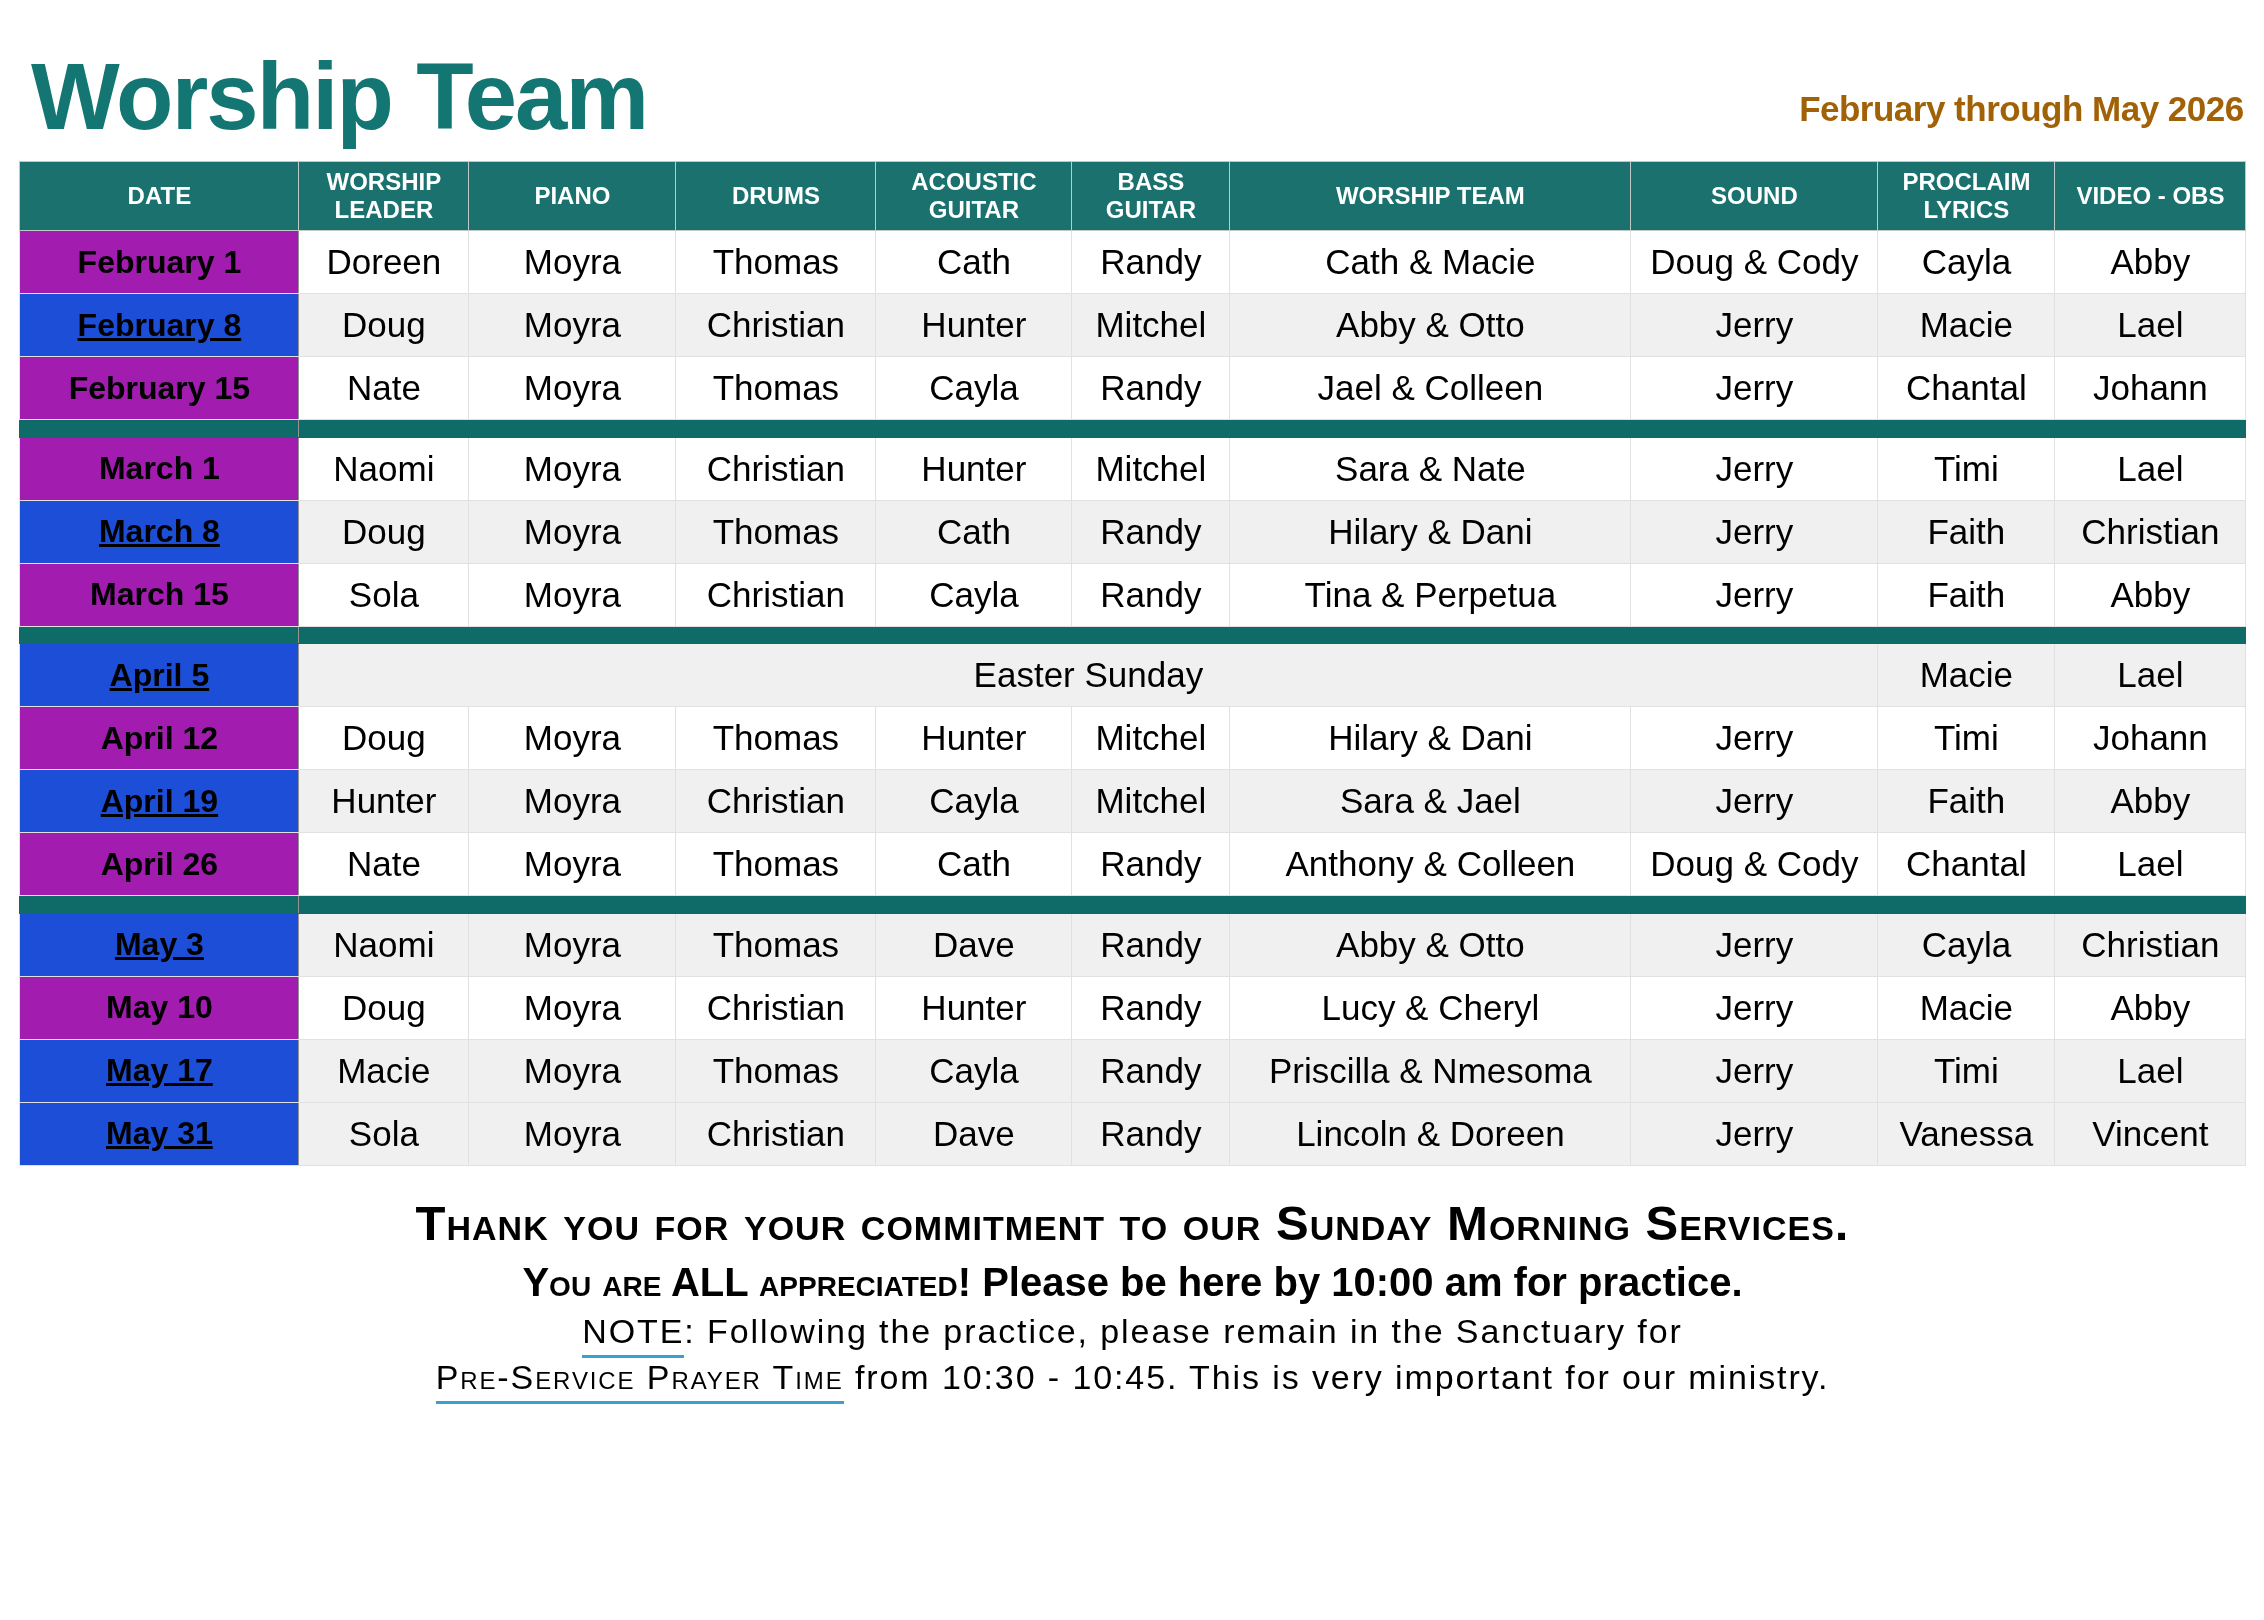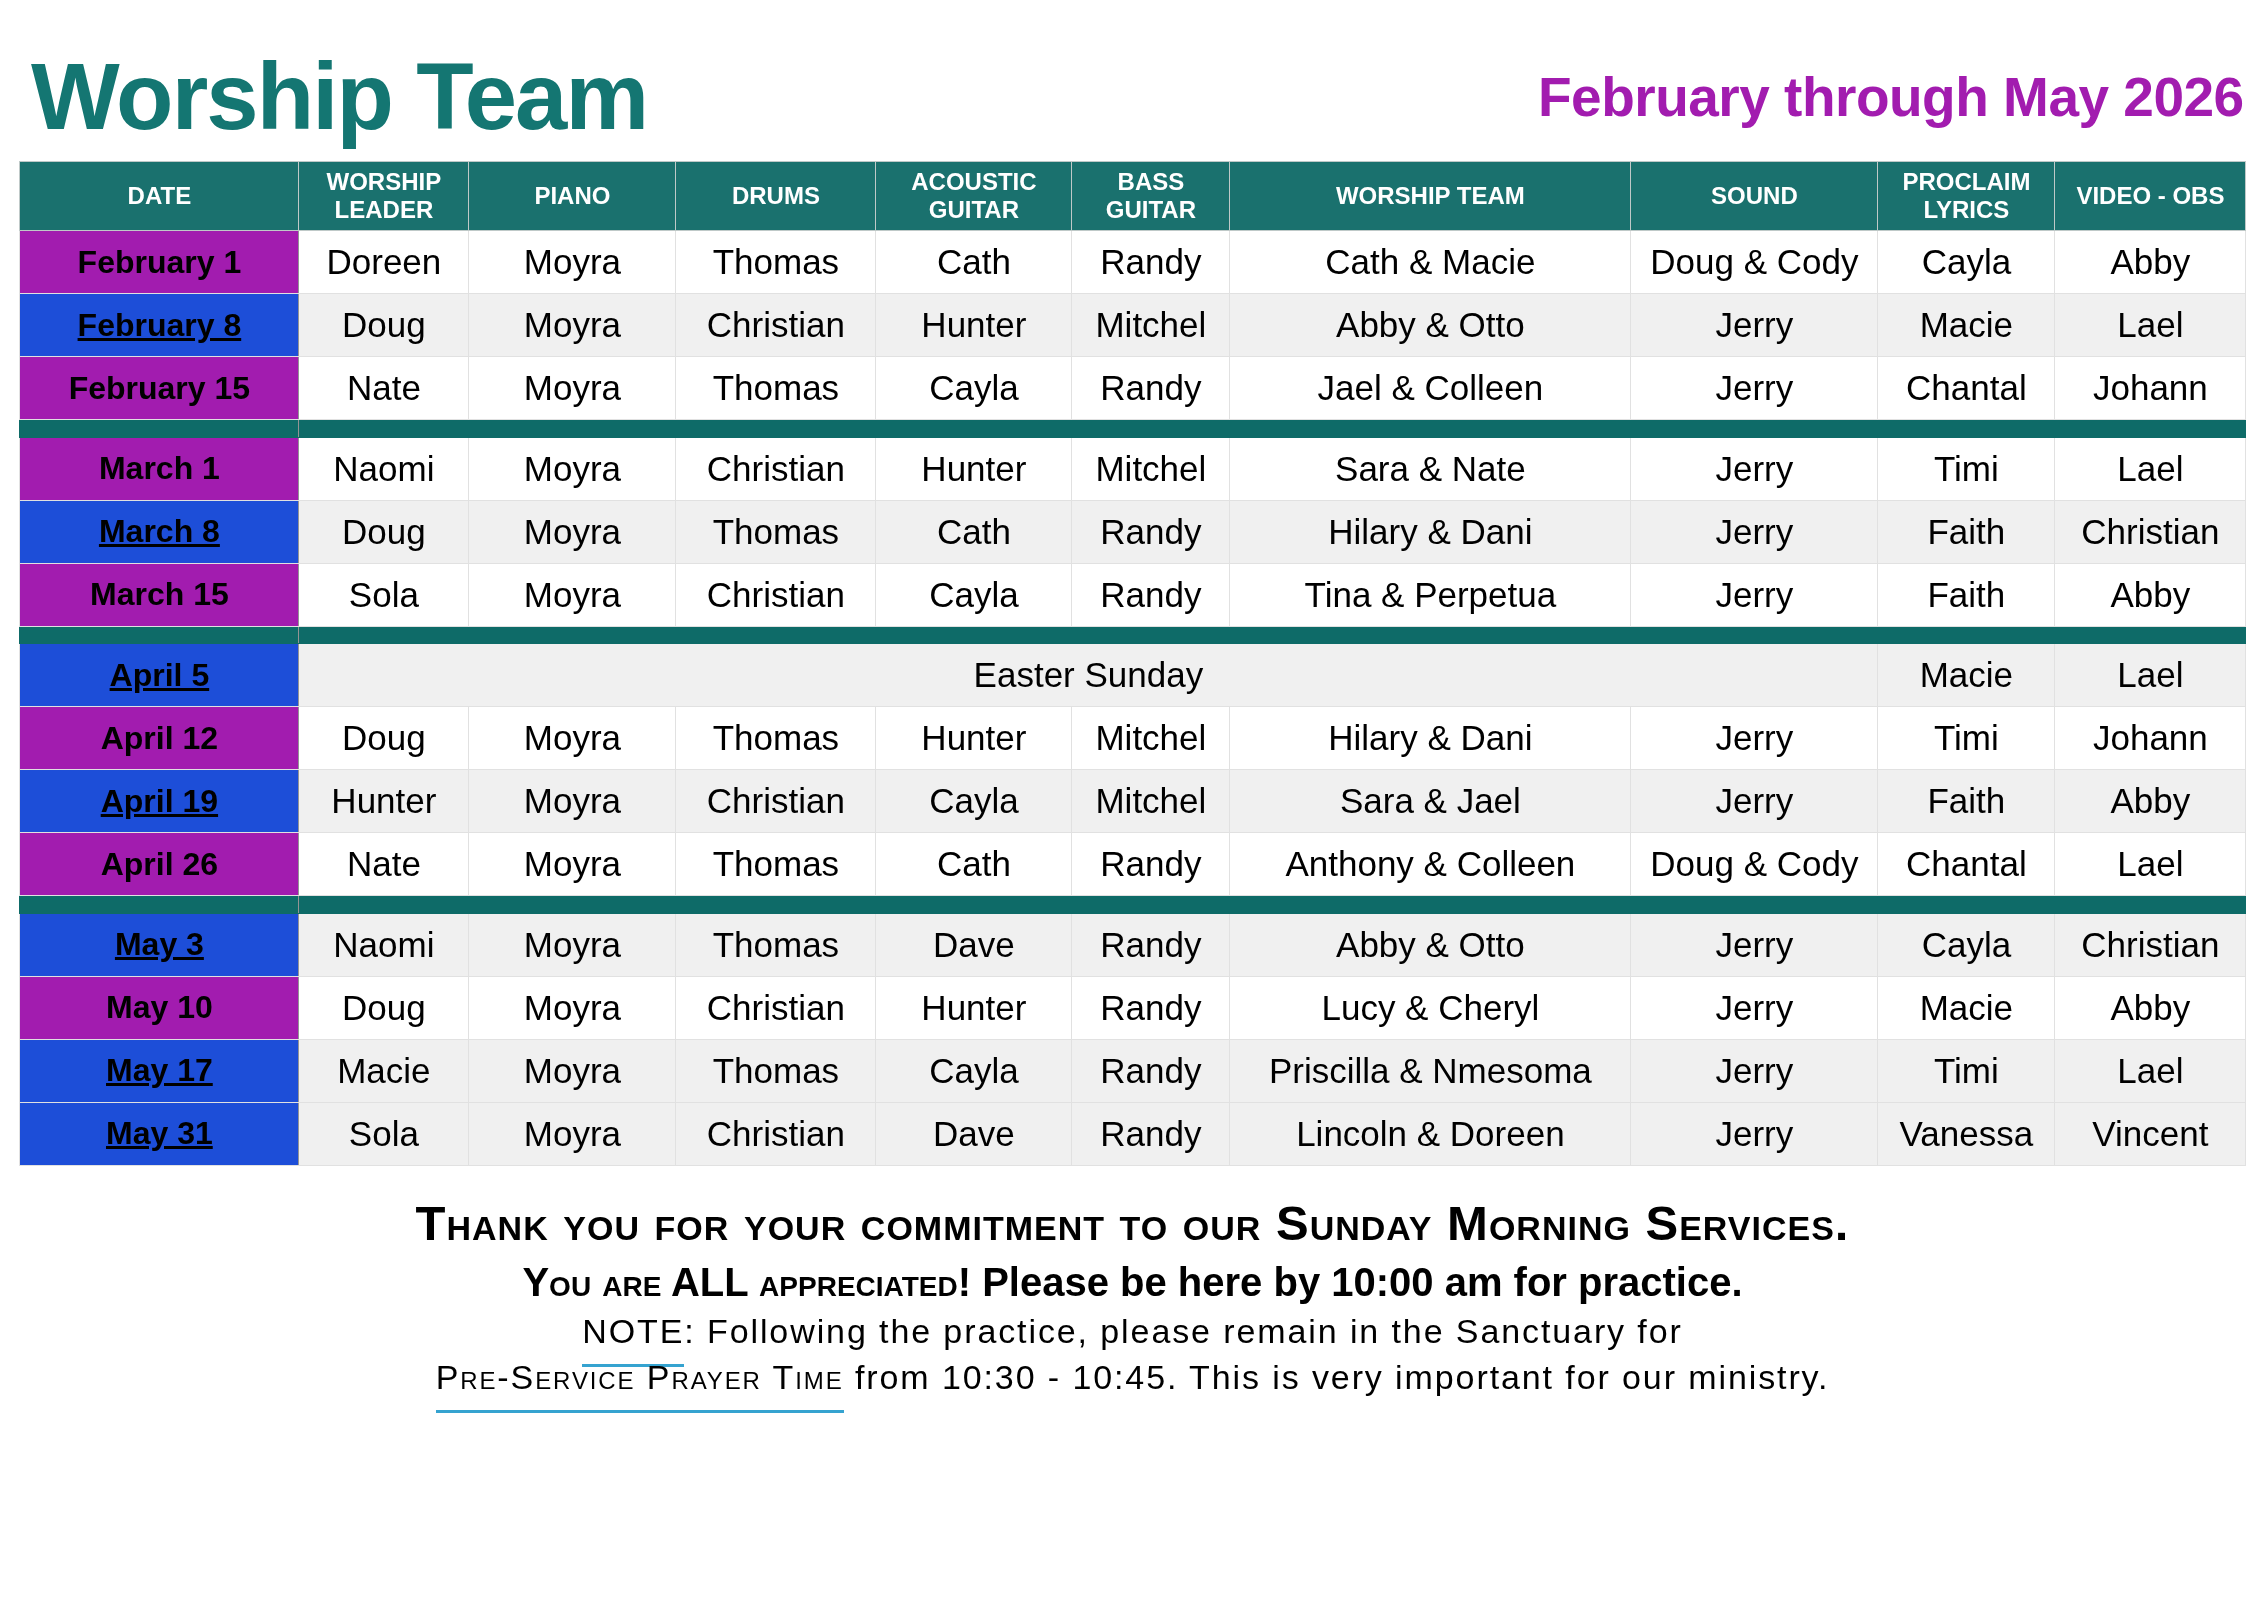--- a/index.html
+++ b/index.html
@@ -1,38 +1,38 @@
 <!DOCTYPE html>
 <html><head>
 <meta charset="utf-8">
 <style>
   html,body{margin:0;padding:0;background:#fff;}
   body{width:2265px;height:1621px;font-family:"Liberation Sans","DejaVu Sans",sans-serif;color:#000;overflow:hidden;}
 
   .page-header{display:flex;justify-content:space-between;align-items:flex-end;padding:1.9px 21.3px 0 31px;height:146px;}
   .page-title{font-size:94px;font-weight:700;letter-spacing:-1.9px;color:#147672;margin:0;line-height:1.08;}
-  .page-subtitle{font-size:55px;font-weight:700;color:#a21caf;margin:0 0 19.4px 0;letter-spacing:-0.5px;}
+  .page-subtitle{font-size:35px;font-weight:700;color:#a16207;margin:0 0 19.4px 0;letter-spacing:-0.5px;}
 
   table.schedule{width:2226px;margin:13.6px 19.4px 0 19.4px;border-collapse:collapse;table-layout:fixed;border:1px solid #c9c9c9;}
   th{background:#1A716E;color:#fff;font-size:24px;font-weight:700;text-transform:uppercase;height:68px;line-height:1.18;text-align:center;border:1px solid #bfc9c8;padding:0 2.9px;}
   td{font-size:35px;text-align:center;height:62px;border:1px solid #e1e1e1;padding:0 3.9px;white-space:nowrap;overflow:hidden;}
   td.date{font-weight:700;font-size:32px;background:#a21caf;border-right:1.9px solid #949494;}
   tr.alt td{background:#f0f0f0;}
   tr.alt td.date{background:#1d4ed8;text-decoration:underline;}
   tr.month-sep td{background:#0E6B68;height:16.5px;border:1px solid #0E6B68;padding:0;}
   tr.month-sep td.sep-date{border-right:1.9px solid #949494;}
   td.merged{text-align:center;}
 
   .page-footer{text-align:center;margin-top:25px;}
   .page-footer p{margin:0;line-height:1.33;}
   .f1{font-size:49px;font-weight:700;font-variant:small-caps;letter-spacing:1px;}
   .f2{font-size:40px;font-weight:700;}
   .sc{font-variant:small-caps;}
   .f3,.f4{font-size:34px;letter-spacing:1.9px;}
-  .uline{border-bottom:3.9px solid #35A3D0;padding-bottom:14px;}
+  .uline{border-bottom:3.9px solid #35A3D0;padding-bottom:5px;}
 </style>
 </head>
 <body>
 
 <header class="page-header">
   <h1 class="page-title">Worship Team</h1>
   <p class="page-subtitle">February through May 2026</p>
 </header>
 
 <table class="schedule">

